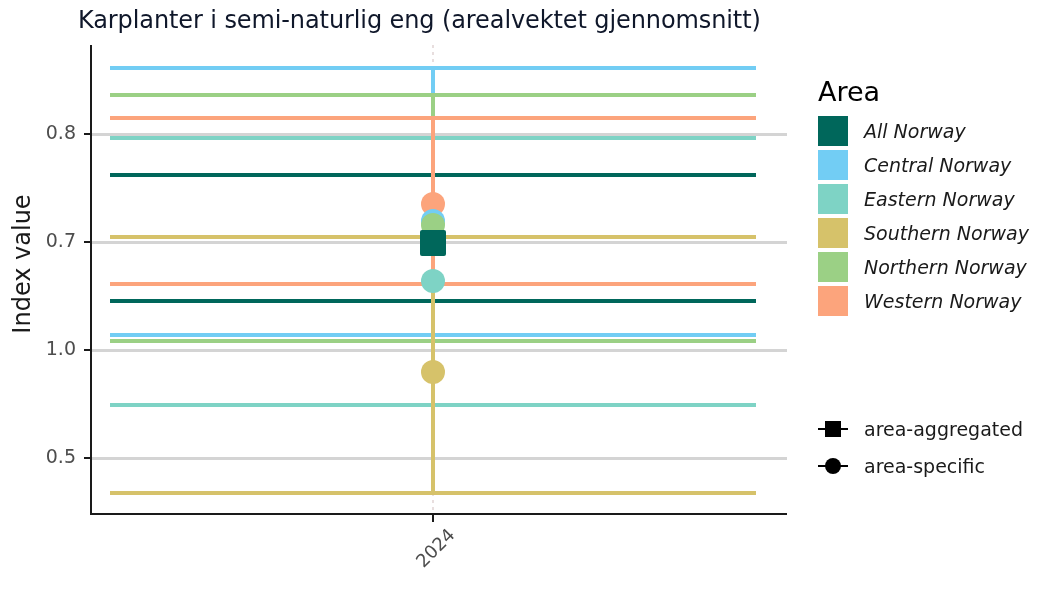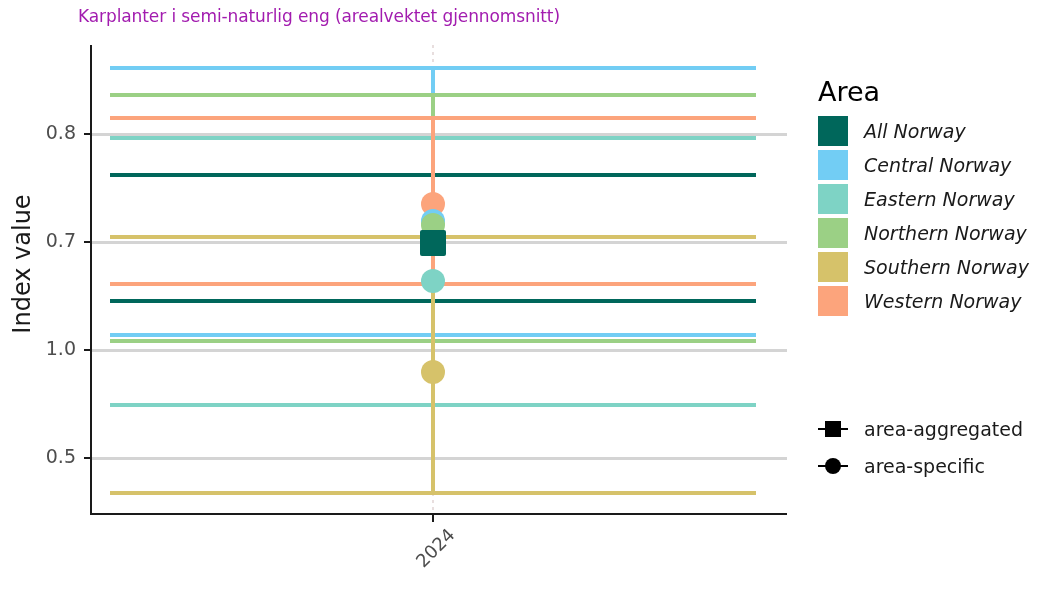--- a/index.html
+++ b/index.html
@@ -21,23 +21,23 @@
     left: 0; top: 0;
     width: 1050px;
     height: 600px;
   }
 
   
   .chart-title {
     position: absolute;
     left: 78px;
     top: 6px;
-    font-size: 17px;
+    font-size: 24px;
     font-weight: 400;
-    color: #a21caf;
+    color: #0f172a;
     white-space: nowrap;
     letter-spacing: -0.1px;
   }
 
   
   .panel {
     position: absolute;
     left: 90px;
     top: 45px;
     width: 697px;
@@ -271,26 +271,26 @@
         </div>
         <div class="legend-row">
           <div class="legend-key" style="background: rgb(114, 205, 244);"></div>
           <div class="legend-label">Central Norway</div>
         </div>
         <div class="legend-row">
           <div class="legend-key" style="background: rgb(126, 211, 197);"></div>
           <div class="legend-label">Eastern Norway</div>
         </div>
         <div class="legend-row">
+          <div class="legend-key" style="background: rgb(214, 194, 106);"></div>
+          <div class="legend-label">Southern Norway</div>
+        </div>
+        <div class="legend-row">
           <div class="legend-key" style="background: rgb(155, 208, 133);"></div>
           <div class="legend-label">Northern Norway</div>
-        </div>
-        <div class="legend-row">
-          <div class="legend-key" style="background: rgb(214, 194, 106);"></div>
-          <div class="legend-label">Southern Norway</div>
         </div>
         <div class="legend-row">
           <div class="legend-key" style="background: rgb(252, 164, 124);"></div>
           <div class="legend-label">Western Norway</div>
         </div>
       </div>
   </div>
 
   <div class="legend-shape">
     <div id="legend-shape-items">

